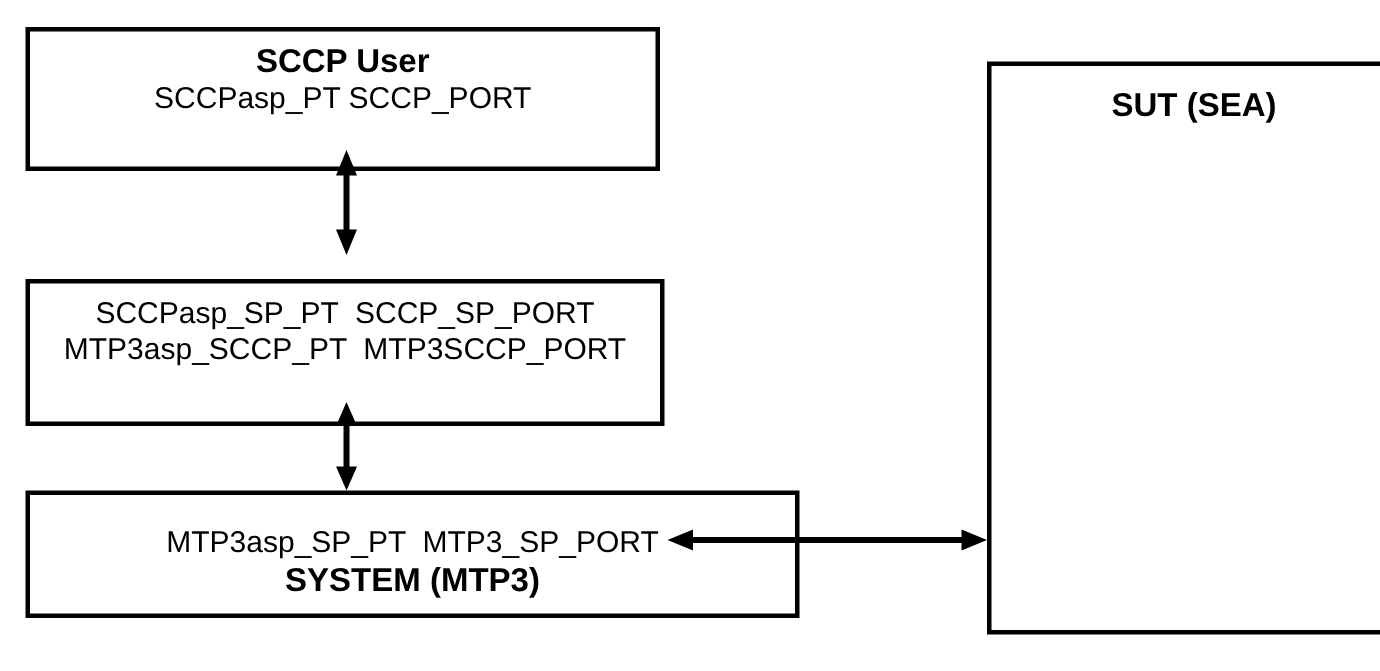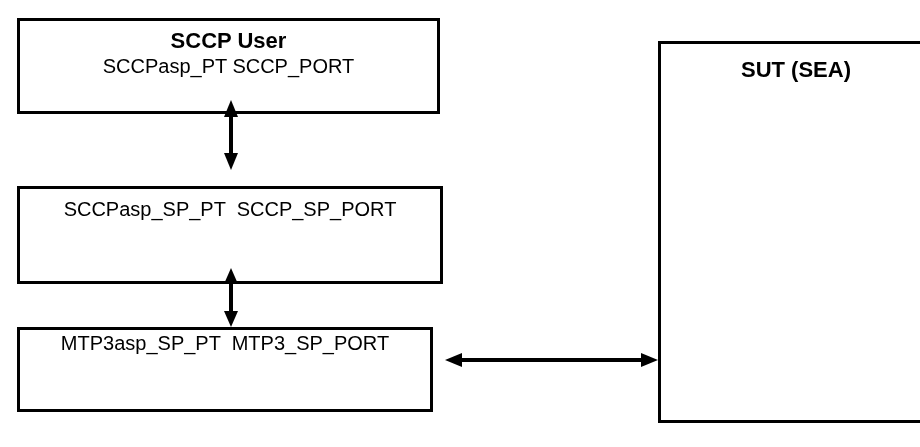--- a/index.html
+++ b/index.html
@@ -29,45 +29,47 @@
     line-height: 26px;
     white-space: pre;
   }
   .box-ports {
     font-size: 20px;
     line-height: 24px;
     white-space: pre;
   }
   #box-sccp-user   { left: 17px;  top: 18px;  width: 423px; height: 96px;  padding-top: 7px; }
   #box-sccp        { left: 17px;  top: 170px; width: 426px; height: 98px;  padding-top: 8px; margin-top: 16px; }
-  #box-system-mtp3 { left: 17px;  top: 327px; width: 416px; height: 85px;  padding-top: 1px; }
+  #box-system-mtp3 { left: 17px;  top: 327px; width: 516px; height: 85px;  padding-top: 20px; }
   #box-sut         { left: 658px; top: 41px;  width: 276px; height: 382px; padding-top: 13px; }
   .arrow {
     position: absolute;
   }
   #arrow-sccp-user-sccp { left: 220px; top: 100px; }
   #arrow-sccp-system    { left: 220px; top: 268px; }
   #arrow-system-sut     { left: 445px; top: 349px; }
 </style>
 </head>
 <body>
 
 <div class="canvas">
 
   <div class="box" id="box-sccp-user">
     <div class="box-title">SCCP User</div>
     <div class="box-ports">SCCPasp_PT SCCP_PORT</div>
   </div>
 
   <div class="box" id="box-sccp">
     <div class="box-ports">SCCPasp_SP_PT  SCCP_SP_PORT</div>
+    <div class="box-ports">MTP3asp_SCCP_PT  MTP3SCCP_PORT</div>
   </div>
 
   <div class="box" id="box-system-mtp3">
     <div class="box-ports">MTP3asp_SP_PT  MTP3_SP_PORT</div>
+    <div class="box-title">SYSTEM (MTP3)</div>
   </div>
 
   <div class="box" id="box-sut">
     <div class="box-title">SUT (SEA)</div>
   </div>
 
   <svg class="arrow" id="arrow-sccp-user-sccp" width="22" height="70" viewBox="0 0 22 70">
     <line x1="11" y1="14" x2="11" y2="56" stroke="#000000" stroke-width="4"></line>
     <polygon points="11,0 4,17 18,17" fill="#000000"></polygon>
     <polygon points="11,70 4,53 18,53" fill="#000000"></polygon>

